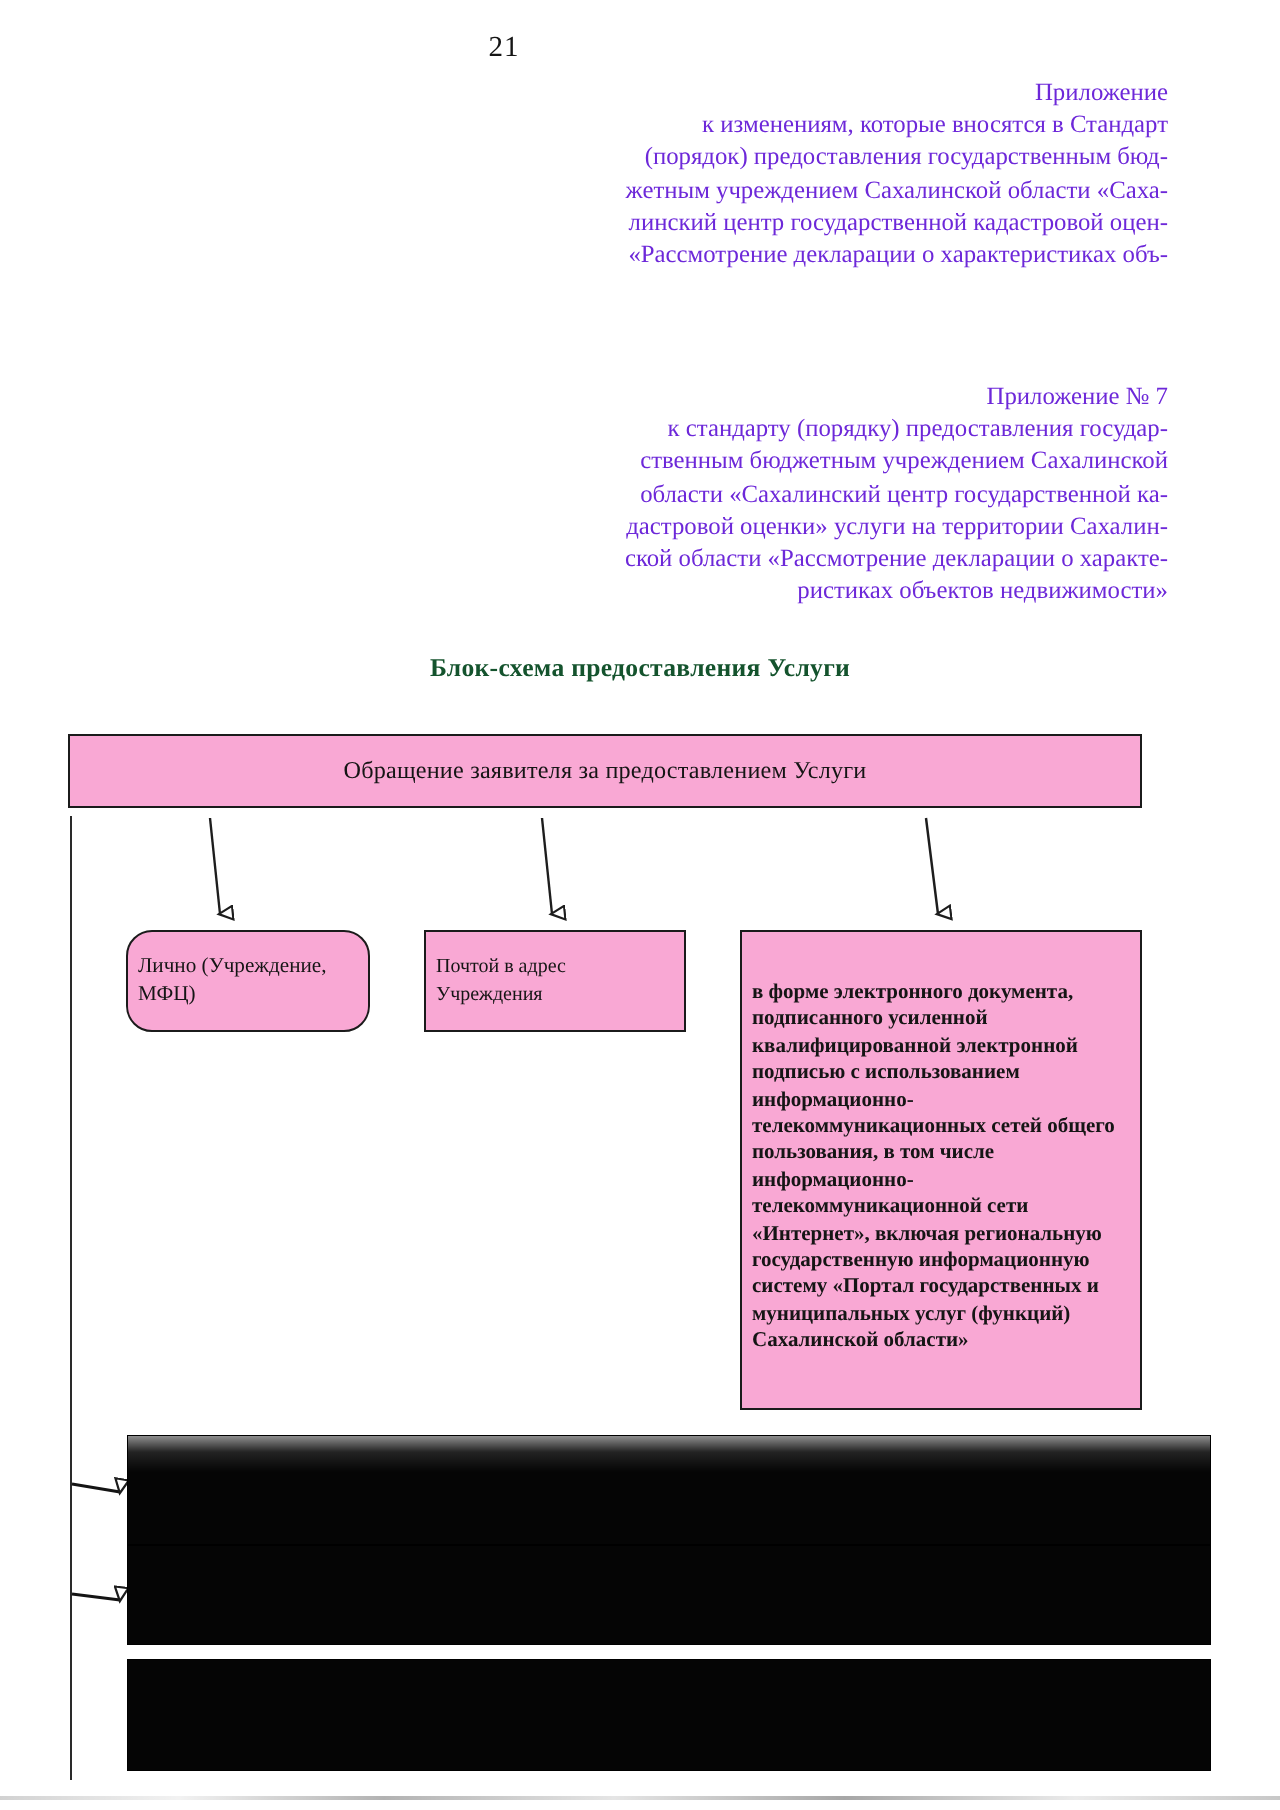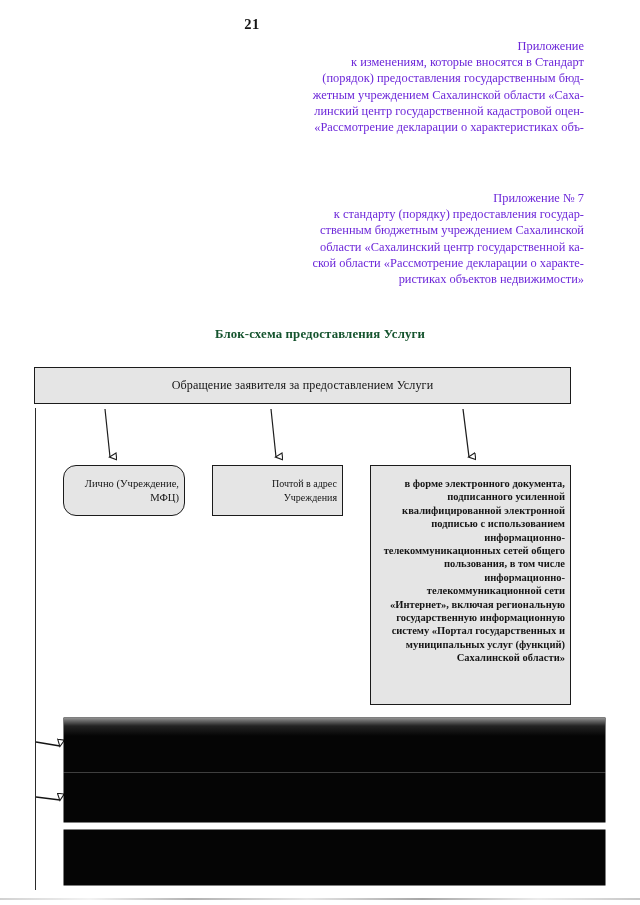--- a/index.html
+++ b/index.html
@@ -24,21 +24,20 @@
   
   .page-number {
     position: absolute;
     top: 16px;
     left: 0;
     width: 504px;
     text-align: center;
     font-size: 14.5px;
     letter-spacing: 0.5px;
     color: #151515;
-    font-weight: bold;
   }
 
   
   .appendix-block {
     position: absolute;
     width: 296px;
     left: 288px;
     text-align: right;
     font-size: 12.4px;
     line-height: 16.2px;
@@ -73,25 +72,25 @@
     left: 0;
     top: 360px;
     width: 640px;
     height: 545px;
   }
 
   .node {
     position: absolute;
     box-sizing: border-box;
     border: 1.4px solid #1b1b1b;
-    background: #e5e5e5;
+    background: #f9a8d4;
     display: flex;
     align-items: center;
     justify-content: center;
-    text-align: right;
+    text-align: left;
     color: #151515;
     padding: 3px 5px;
   }
 
   
   .node::after {
     content: "";
     position: absolute;
     left: 3px;
     top: 3px;
@@ -130,21 +129,21 @@
   }
 
   #node-electronic {
     left: 370px;
     top: 105px;
     width: 201px;
     height: 240px;
     font-size: 10.5px;
     line-height: 13.4px;
     align-items: flex-start;
-    padding-top: 11px;
+    padding-top: 24px;
     font-weight: bold;
   }
   #node-electronic .node-text { display: block; width: 100%; }
 
   
   .arrow-svg {
     position: absolute;
     left: 0;
     top: 0;
     width: 640px;
@@ -218,20 +217,21 @@
     <span class="body-line">жетным учреждением Сахалинской области «Саха-</span>
     <span class="body-line">линский центр государственной кадастровой оцен-</span>
     <span class="body-line">«Рассмотрение декларации о характеристиках объ-</span>
   </div>
 
   <div class="appendix-block" id="appendix-2">
     <span class="lead">Приложение № 7</span>
     <span class="body-line">к стандарту (порядку) предоставления государ-</span>
     <span class="body-line">ственным бюджетным учреждением Сахалинской</span>
     <span class="body-line">области «Сахалинский центр государственной ка-</span>
+    <span class="body-line">дастровой оценки» услуги на территории Сахалин-</span>
     <span class="body-line">ской области «Рассмотрение декларации о характе-</span>
     <span class="body-line">ристиках объектов недвижимости»</span>
   </div>
 
   <div class="scheme-title">Блок-схема предоставления Услуги</div>
 
   <div class="flow">
 
     <div class="spine"></div>
 

